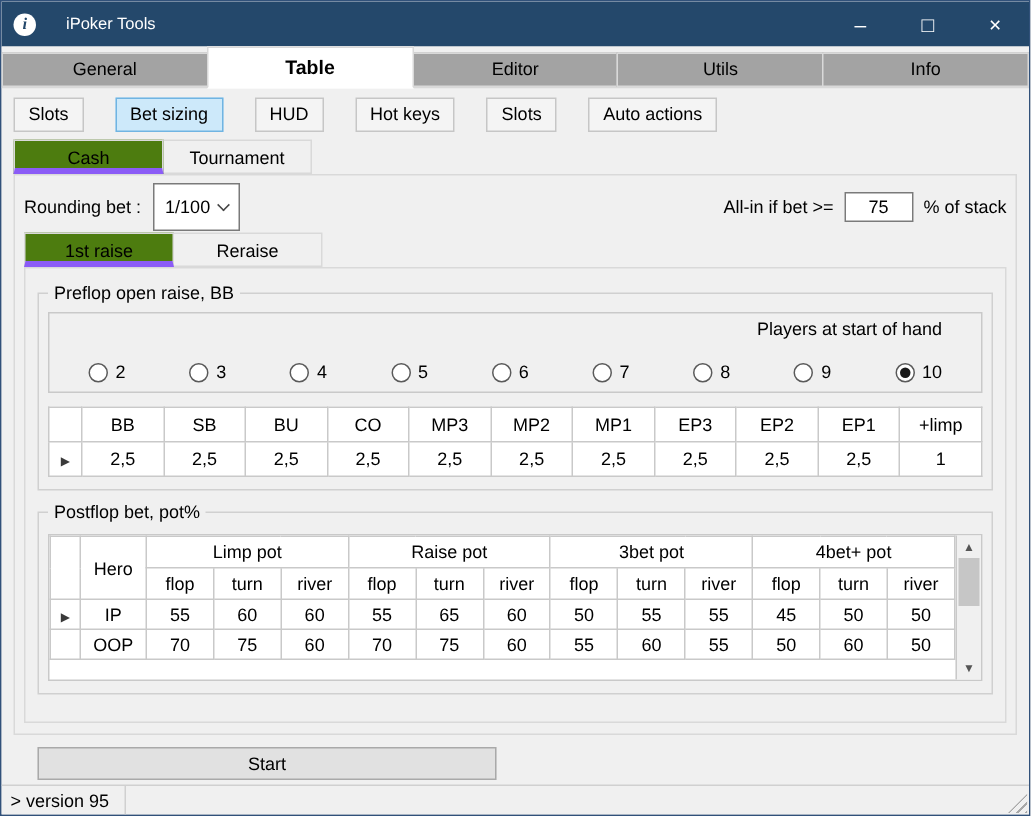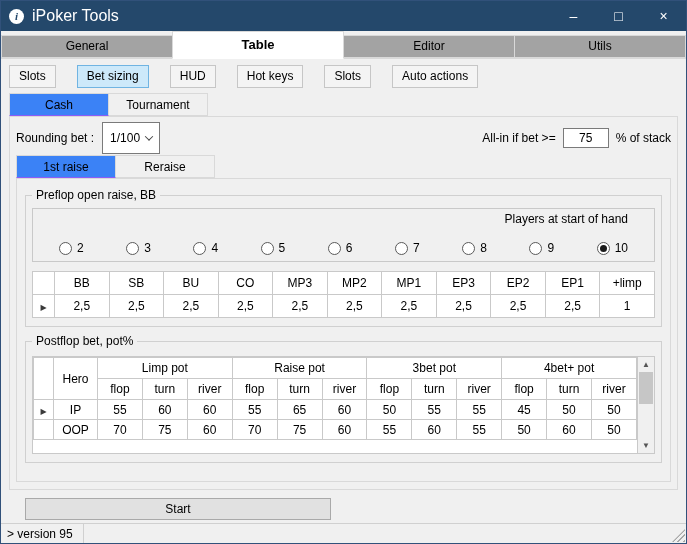--- a/index.html
+++ b/index.html
@@ -7,41 +7,41 @@
   .window{
     position:relative; width:687px; height:544px; background:#f0f0f0;
     border:1px solid #31517a; font-size:12px; color:#000;
     display:flex; flex-direction:column; overflow:hidden;
   }
   
   .titlebar{ flex:0 0 30px; background:#24486b; display:flex; align-items:center; padding-left:8px; color:#fff; }
   .app-icon{ width:15px; height:15px; border-radius:50%; background:#fff; color:#24486b;
     display:flex; align-items:center; justify-content:center;
     font-family:"Liberation Serif", serif; font-style:italic; font-weight:bold; font-size:11px; }
-  .titlebar-title{ margin-left:8px; font-size:16px; }
+  .titlebar-title{ margin-left:20px; font-size:11px; }
   .win-controls{ margin-left:auto; display:flex; height:100%; }
   .win-btn{ width:45px; height:100%; display:flex; align-items:center; justify-content:center; font-size:14px; color:#fff; cursor:default; }
   
   .maintabs{ flex:0 0 28px; display:flex; align-items:flex-end; background:#f0f0f0; border-bottom:1px solid #d9d9d9; }
   .maintab{ flex:1; height:23px; line-height:21px; text-align:center; background:#a3a3a3;
     border:1px solid #d9d9d9; margin-left:-1px; }
   .maintab:first-child{ margin-left:0; }
   .maintab.active{ height:28px; line-height:26px; background:#fff; font-weight:bold; font-size:13px;
     border-bottom:1px solid #fff; margin-bottom:-1px; z-index:2; position:relative; }
   
   .content{ flex:1; padding:0 8px; background:#f0f0f0; position:relative; }
   .mode-tabs{ margin-top:6px; display:flex; gap:21px; }
   .mode-tab{ padding:3px 9px 4px; border:1px solid #c6c6c6; background:#f4f4f4; }
   .mode-tab.selected{ background:#cde9fa; border-color:#70b4e2; }
   
   .tabs2{ display:flex; }
   .tab2{ min-width:100px; padding:4px 12px; text-align:center; height:23px;
     border:1px solid #d9d9d9; background:#f0f0f0; margin-left:-1px; }
   .tab2:first-child{ margin-left:0; }
-  .tab2.active{ background:#3b82f6; border-bottom:1px solid #8b5cf6; margin-bottom:-1px; z-index:2; position:relative; }
+  .tab2.active{ background:#4d7c0f; border-bottom:4px solid #8b5cf6; margin-bottom:-1px; z-index:2; position:relative; }
   .game-tabctl{ margin-top:5px; }
   .page2{ border:1px solid #d9d9d9; height:374px; padding:6px; background:#f0f0f0; }
   .rounding-row{ display:flex; align-items:center; margin:4px 0 0; height:22px; }
   .combo{ margin-left:8px; width:58px; height:32px; border:1px solid #7a7a7a; background:#fff;
     display:flex; align-items:center; padding-left:7px; }
   .chev{ margin-left:auto; margin-right:7px; width:6px; height:6px;
     border-right:1px solid #444; border-bottom:1px solid #444; transform:rotate(45deg) translate(-1px,-1px); }
   .allin-group{ margin-left:auto; display:flex; align-items:center; gap:7px; }
   .textbox{ width:46px; height:20px; border:1px solid #7a7a7a; background:#fff;
     display:flex; align-items:center; justify-content:center; }
@@ -96,20 +96,21 @@
       <span class="win-btn">□</span>
       <span class="win-btn">×</span>
     </div>
   </div>
 
   <div class="maintabs">
     <div class="maintab">General</div>
     <div class="maintab active">Table</div>
     <div class="maintab">Editor</div>
     <div class="maintab">Utils</div>
+    <div class="maintab">Info</div>
   </div>
 
   <div class="content">
 
     <div class="mode-tabs">
       <div class="mode-tab">Slots</div>
       <div class="mode-tab selected">Bet sizing</div>
       <div class="mode-tab">HUD</div>
       <div class="mode-tab">Hot keys</div>
       <div class="mode-tab">Slots</div>

